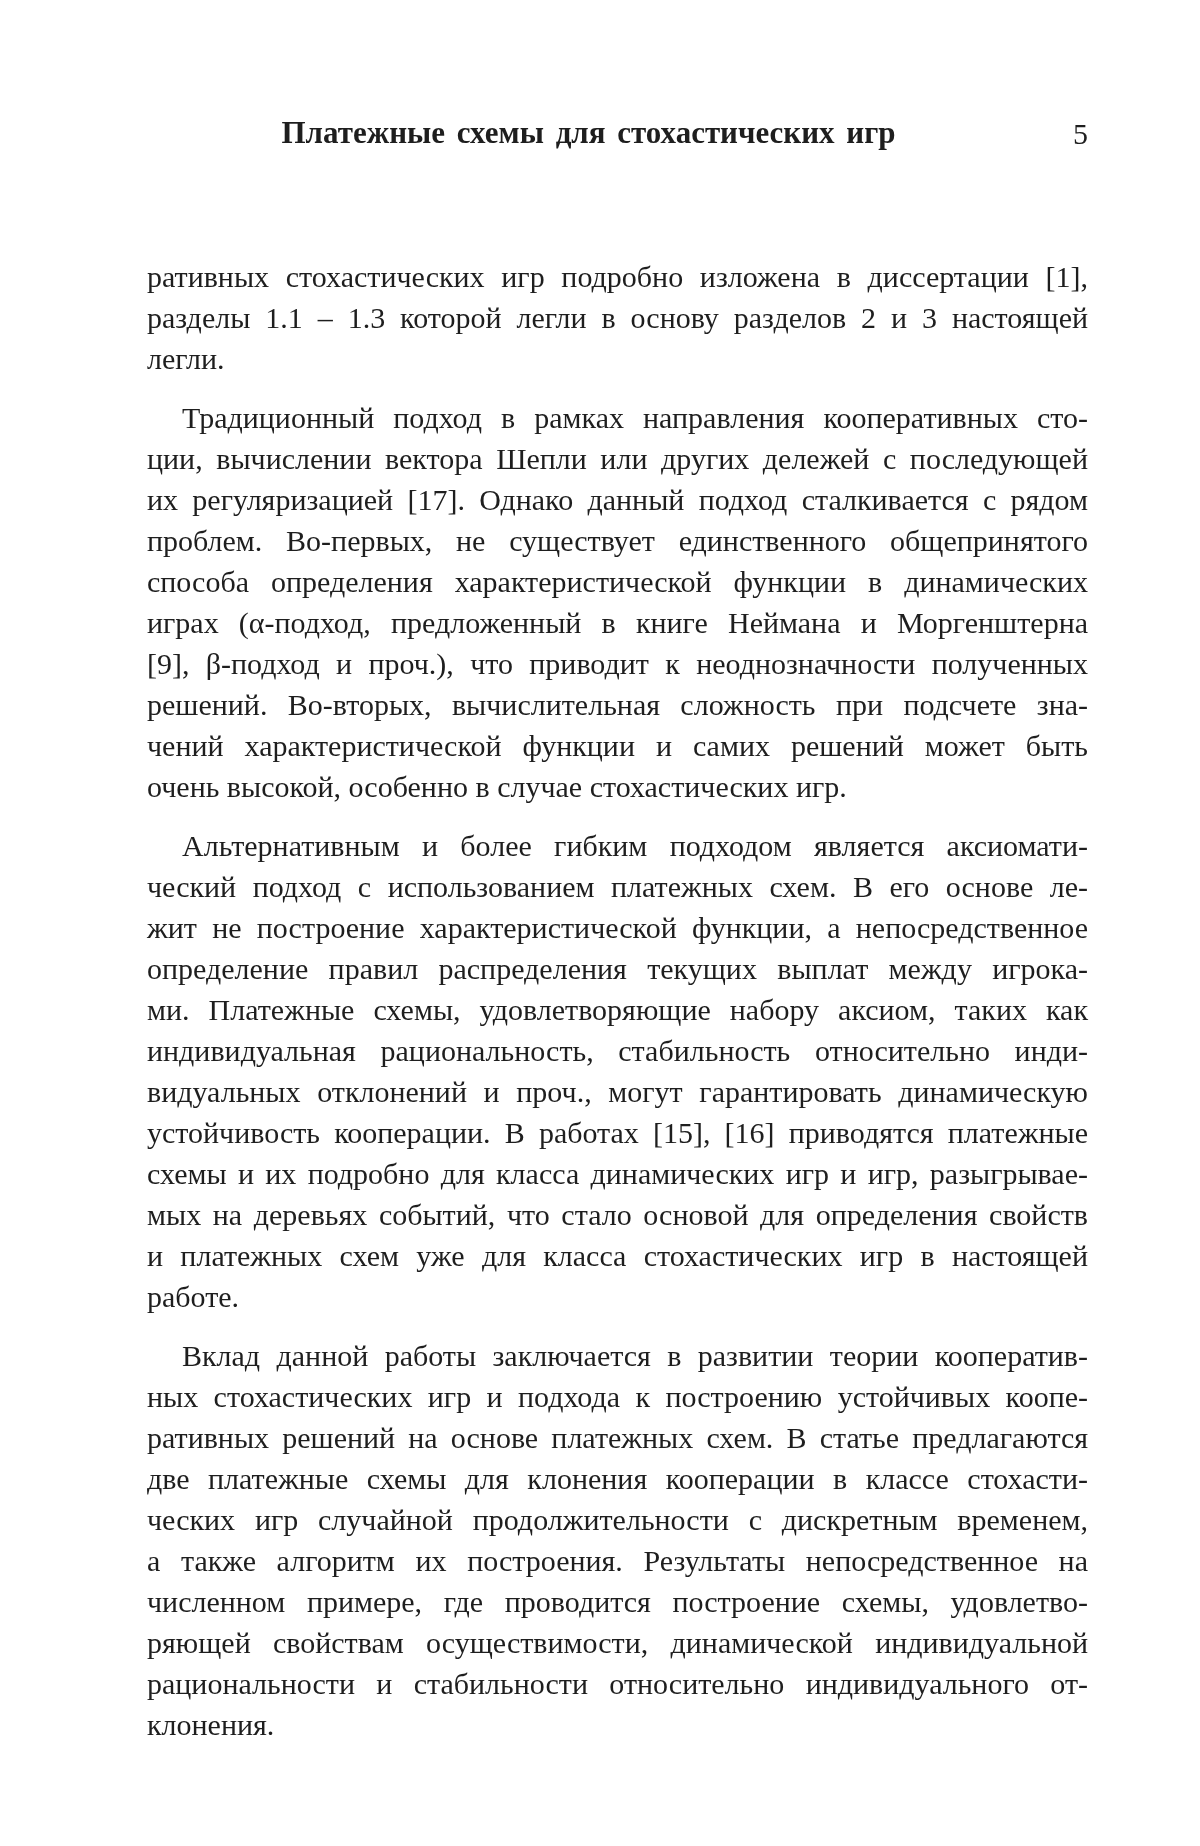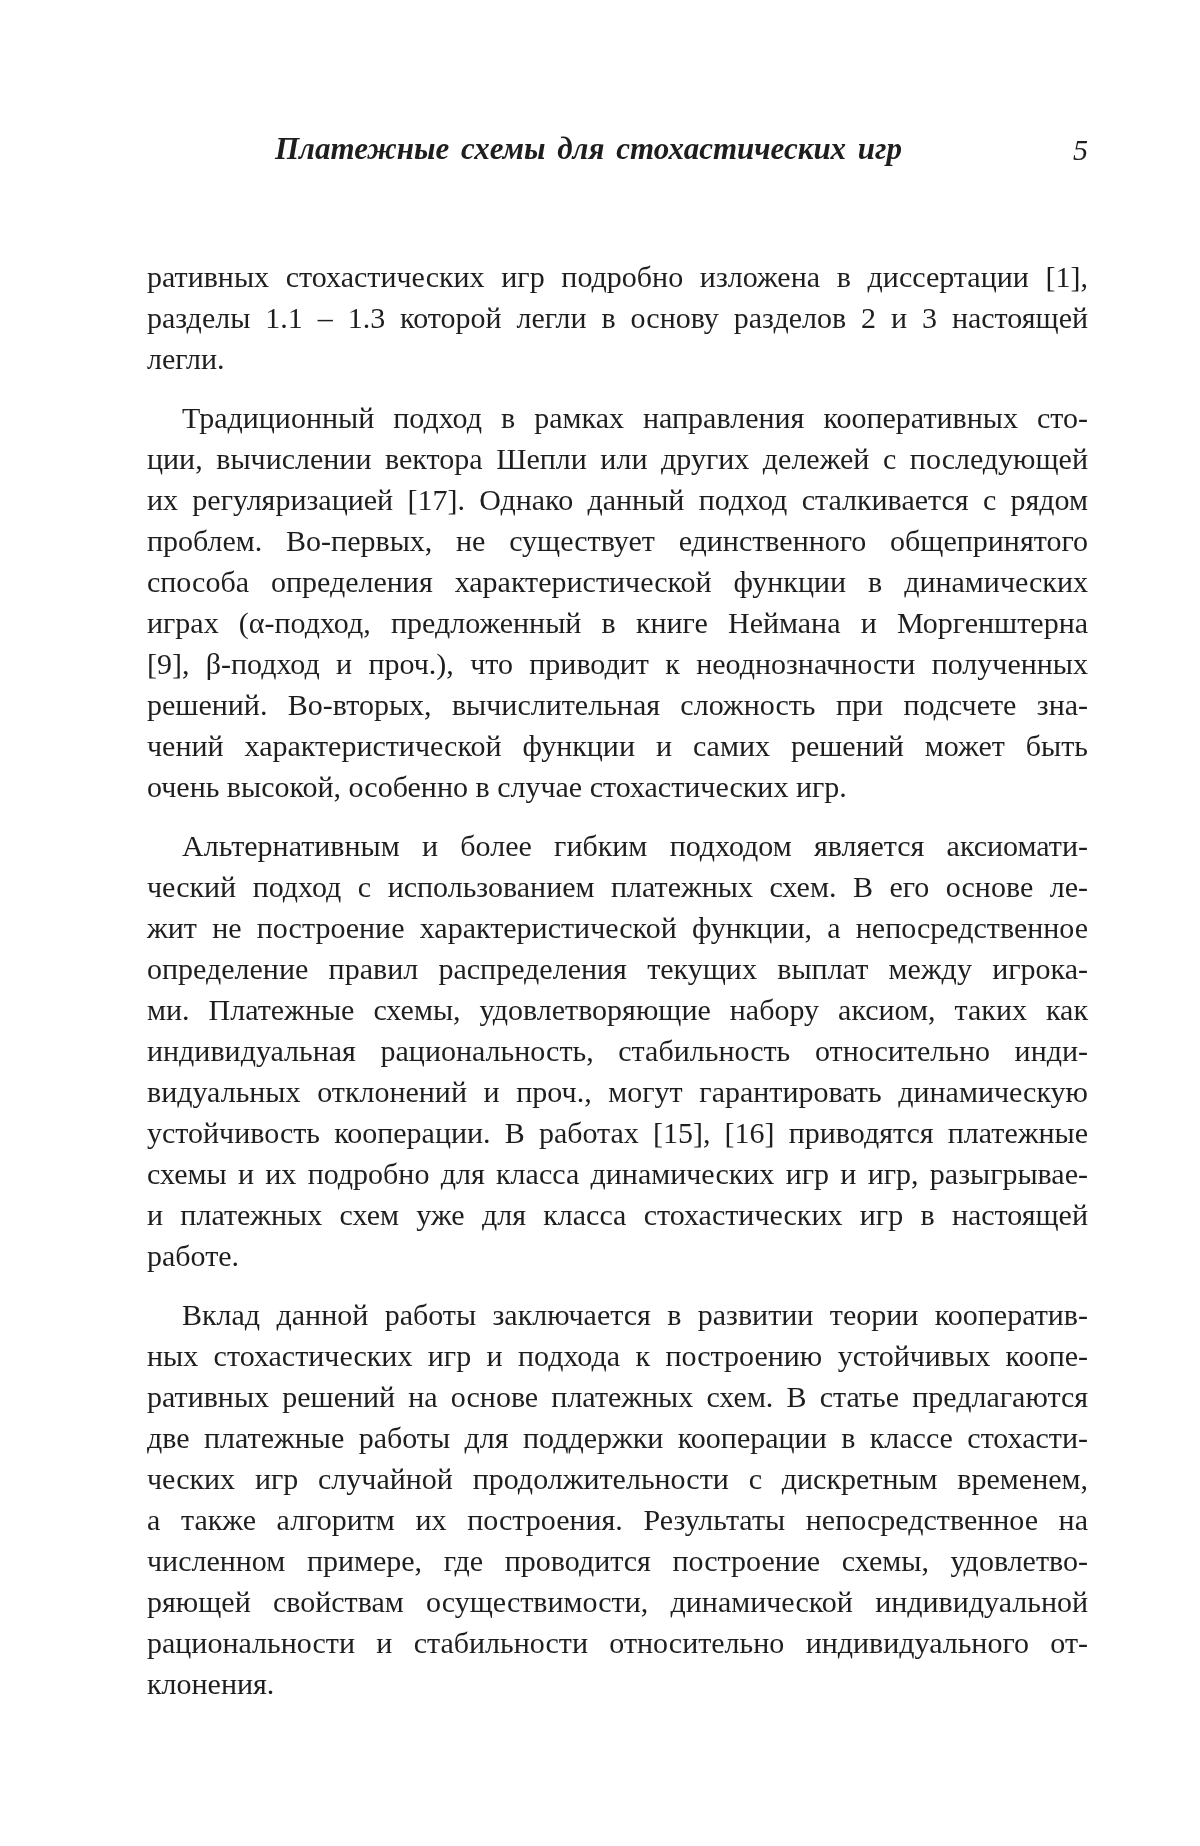--- a/index.html
+++ b/index.html
@@ -16,24 +16,23 @@
     overflow: hidden;
   }
   .page {
     position: absolute;
     inset: 0;
     background: #ffffff;
   }
   .running-head {
     position: absolute;
     left: 147px;
-    top: 131px;
+    top: 115px;
     width: 941px;
     height: 40px;
-    font-style: italic;
   }
   .running-head .title {
     display: block;
     text-align: center;
     padding-right: 58px;
     font-weight: bold;
     font-size: 31px;
     line-height: 36px;
     word-spacing: 4px;
     white-space: nowrap;
@@ -103,28 +102,29 @@
       <div class="para indent">
         <div class="line">Альтернативным и более гибким подходом является аксиомати-</div>
         <div class="line">ческий подход с использованием платежных схем. В его основе ле-</div>
         <div class="line">жит не построение характеристической функции, а непосредственное</div>
         <div class="line">определение правил распределения текущих выплат между игрока-</div>
         <div class="line">ми. Платежные схемы, удовлетворяющие набору аксиом, таких как</div>
         <div class="line">индивидуальная рациональность, стабильность относительно инди-</div>
         <div class="line">видуальных отклонений и проч., могут гарантировать динамическую</div>
         <div class="line">устойчивость кооперации. В работах [15], [16] приводятся платежные</div>
         <div class="line">схемы и их подробно для класса динамических игр и игр, разыгрывае-</div>
+        <div class="line">мых на деревьях событий, что стало основой для определения свойств</div>
         <div class="line">и платежных схем уже для класса стохастических игр в настоящей</div>
         <div class="line last">работе.</div>
       </div>
       <div class="para indent">
         <div class="line">Вклад данной работы заключается в развитии теории кооператив-</div>
         <div class="line">ных стохастических игр и подхода к построению устойчивых коопе-</div>
         <div class="line">ративных решений на основе платежных схем. В статье предлагаются</div>
-        <div class="line">две платежные работы для поддержки кооперации в классе стохасти-</div>
+        <div class="line">две платежные схемы для клонения кооперации в классе стохасти-</div>
         <div class="line">ческих игр случайной продолжительности с дискретным временем,</div>
         <div class="line">а также алгоритм их построения. Результаты непосредственное на</div>
         <div class="line">численном примере, где проводится построение схемы, удовлетво-</div>
         <div class="line">ряющей свойствам осуществимости, динамической индивидуальной</div>
         <div class="line">рациональности и стабильности относительно индивидуального от-</div>
         <div class="line last">клонения.</div>
       </div>
     </div>
 
 </div>

